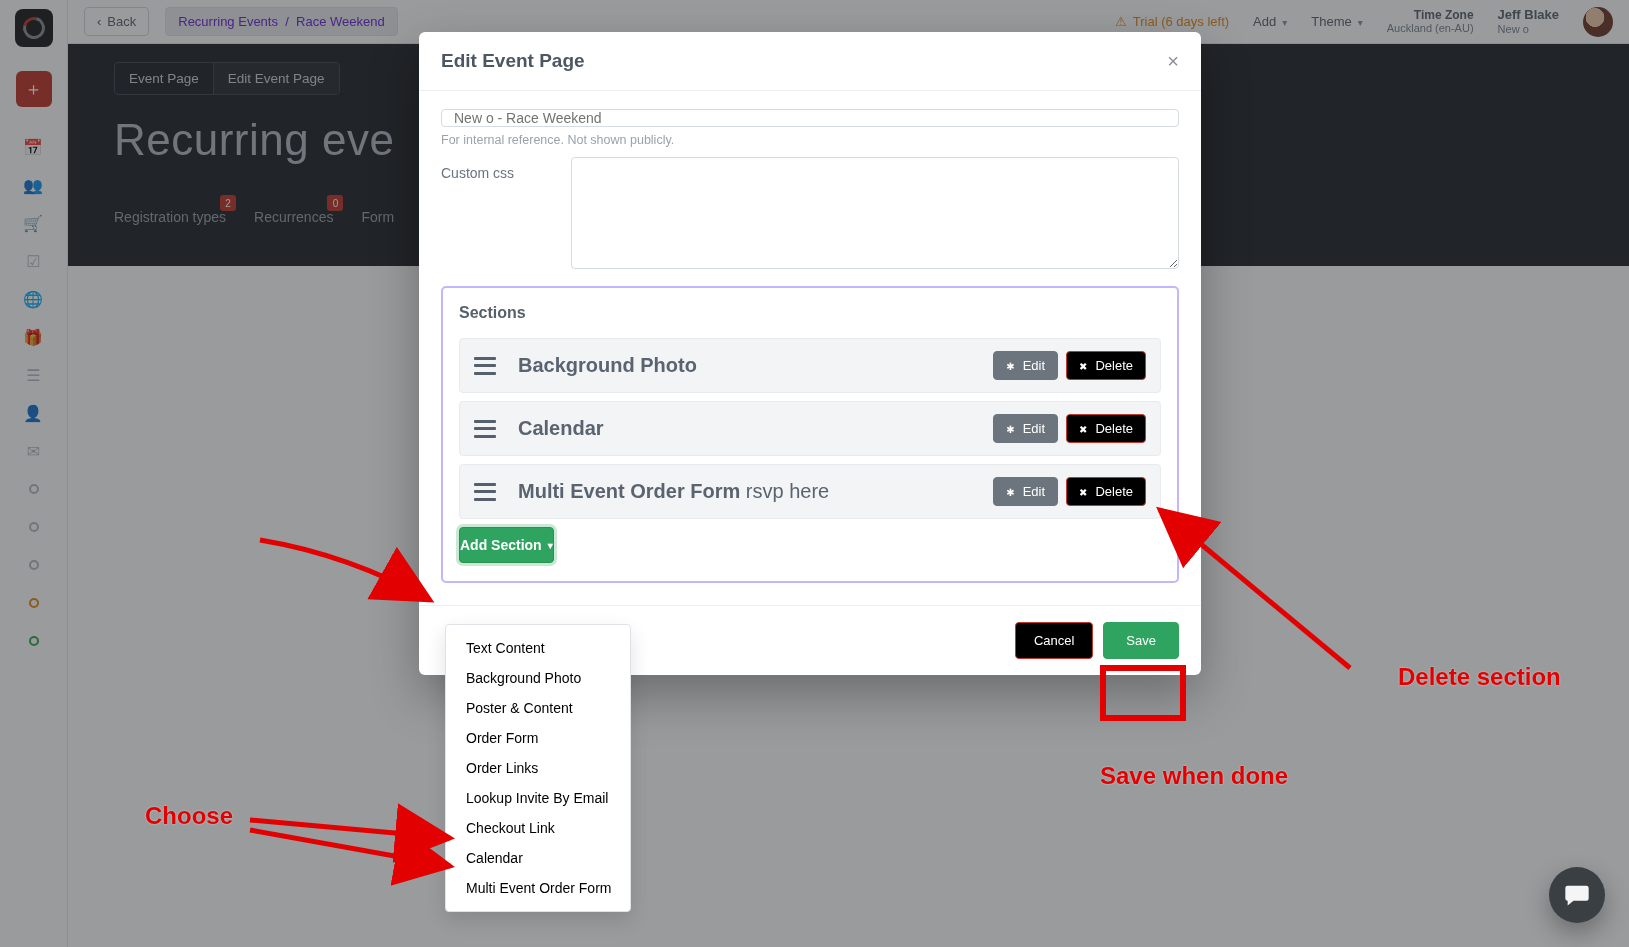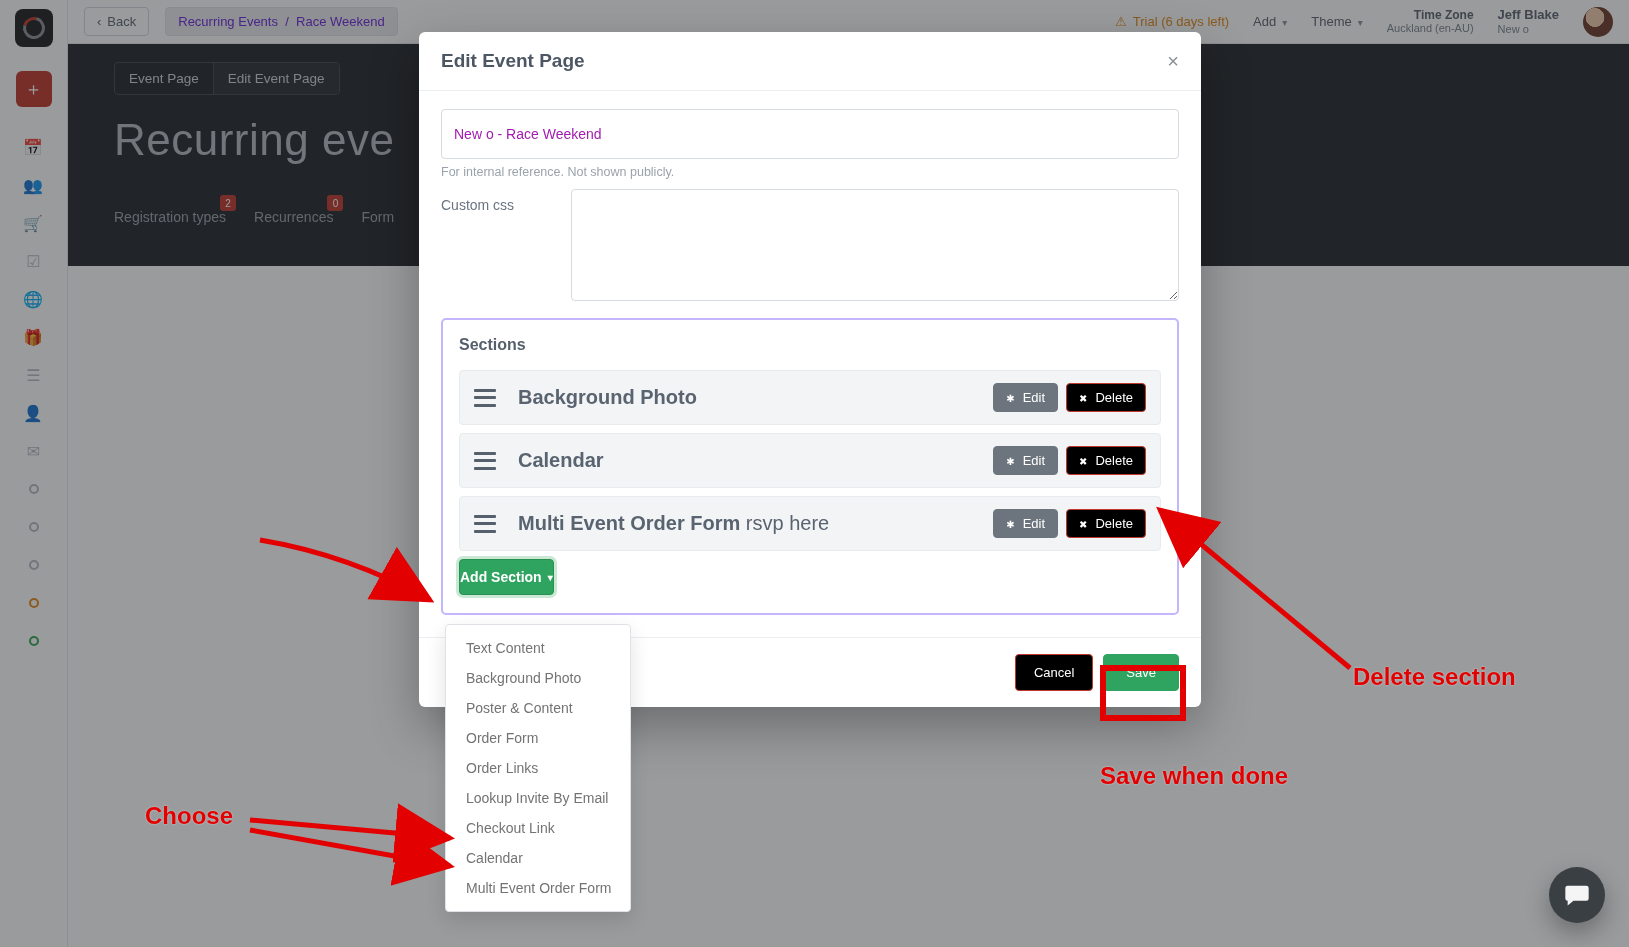--- a/index.html
+++ b/index.html
@@ -226,23 +226,23 @@
     line-height: 1;
   }
   .modal .body { padding: 18px 22px 0; }
   .formrow { display: flex; margin-bottom: 10px; }
   .formrow .label { width: 130px; padding-top: 8px; font-size: 14px; color: #6a7481; }
   .formrow .field { flex: 1; }
   .input, .textarea {
     width: 100%;
     border: 1px solid #d6dbe1;
     border-radius: 4px;
-    padding: 16px 12px;
+    padding: 0 12px;
     font-size: 14px;
-    color: #a21caf;
+    color: #737373;
     font-family: inherit;
   }
   .hint { font-size: 12.5px; color: #9aa3ac; margin-top: 6px; }
   .textarea { height: 112px; resize: both; }
 
   .panel {
     margin-top: 14px;
     border: 2px solid #c4b5fd;
     border-radius: 5px;
     padding: 16px 16px 18px;
@@ -305,21 +305,21 @@
     background: #fff;
     border: 1px solid #dfe3e7;
     border-radius: 4px;
     box-shadow: 0 8px 20px rgba(0,0,0,0.12);
     padding: 8px 0;
     z-index: 20;
   }
   .menu .item {
     padding: 7px 20px;
     font-size: 14px;
-    color: #737373;
+    color: #000000;
     cursor: pointer;
     white-space: nowrap;
   }
 
   
   .anno-label {
     position: absolute;
     color: #e30000;
     font-weight: 800;
     font-size: 24px;
@@ -541,21 +541,21 @@
   <div class="item">Order Form</div>
   <div class="item">Order Links</div>
   <div class="item">Lookup Invite By Email</div>
   <div class="item">Checkout Link</div>
   <div class="item">Calendar</div>
   <div class="item">Multi Event Order Form</div>
 </div>
 
 <div class="red-box" style="left:1100px; top:665px; width:86px; height:56px;"></div>
 
-<div class="anno-label" style="left:1353px; top:663px;">Delete section</div>
+<div class="anno-label" style="left:1398px; top:663px;">Delete section</div>
 <div class="anno-label" style="left:1100px; top:762px;">Save when done</div>
 <div class="anno-label" style="left:145px; top:802px;">Choose</div>
 
 <svg class="anno" style="left:0;top:0" width="1629" height="947">
   <defs>
     <marker id="ah" markerWidth="14" markerHeight="14" refX="11" refY="6" orient="auto">
       <path d="M0,0 L12,6 L0,12 Z" fill="#e30000"></path>
     </marker>
   </defs>
 

